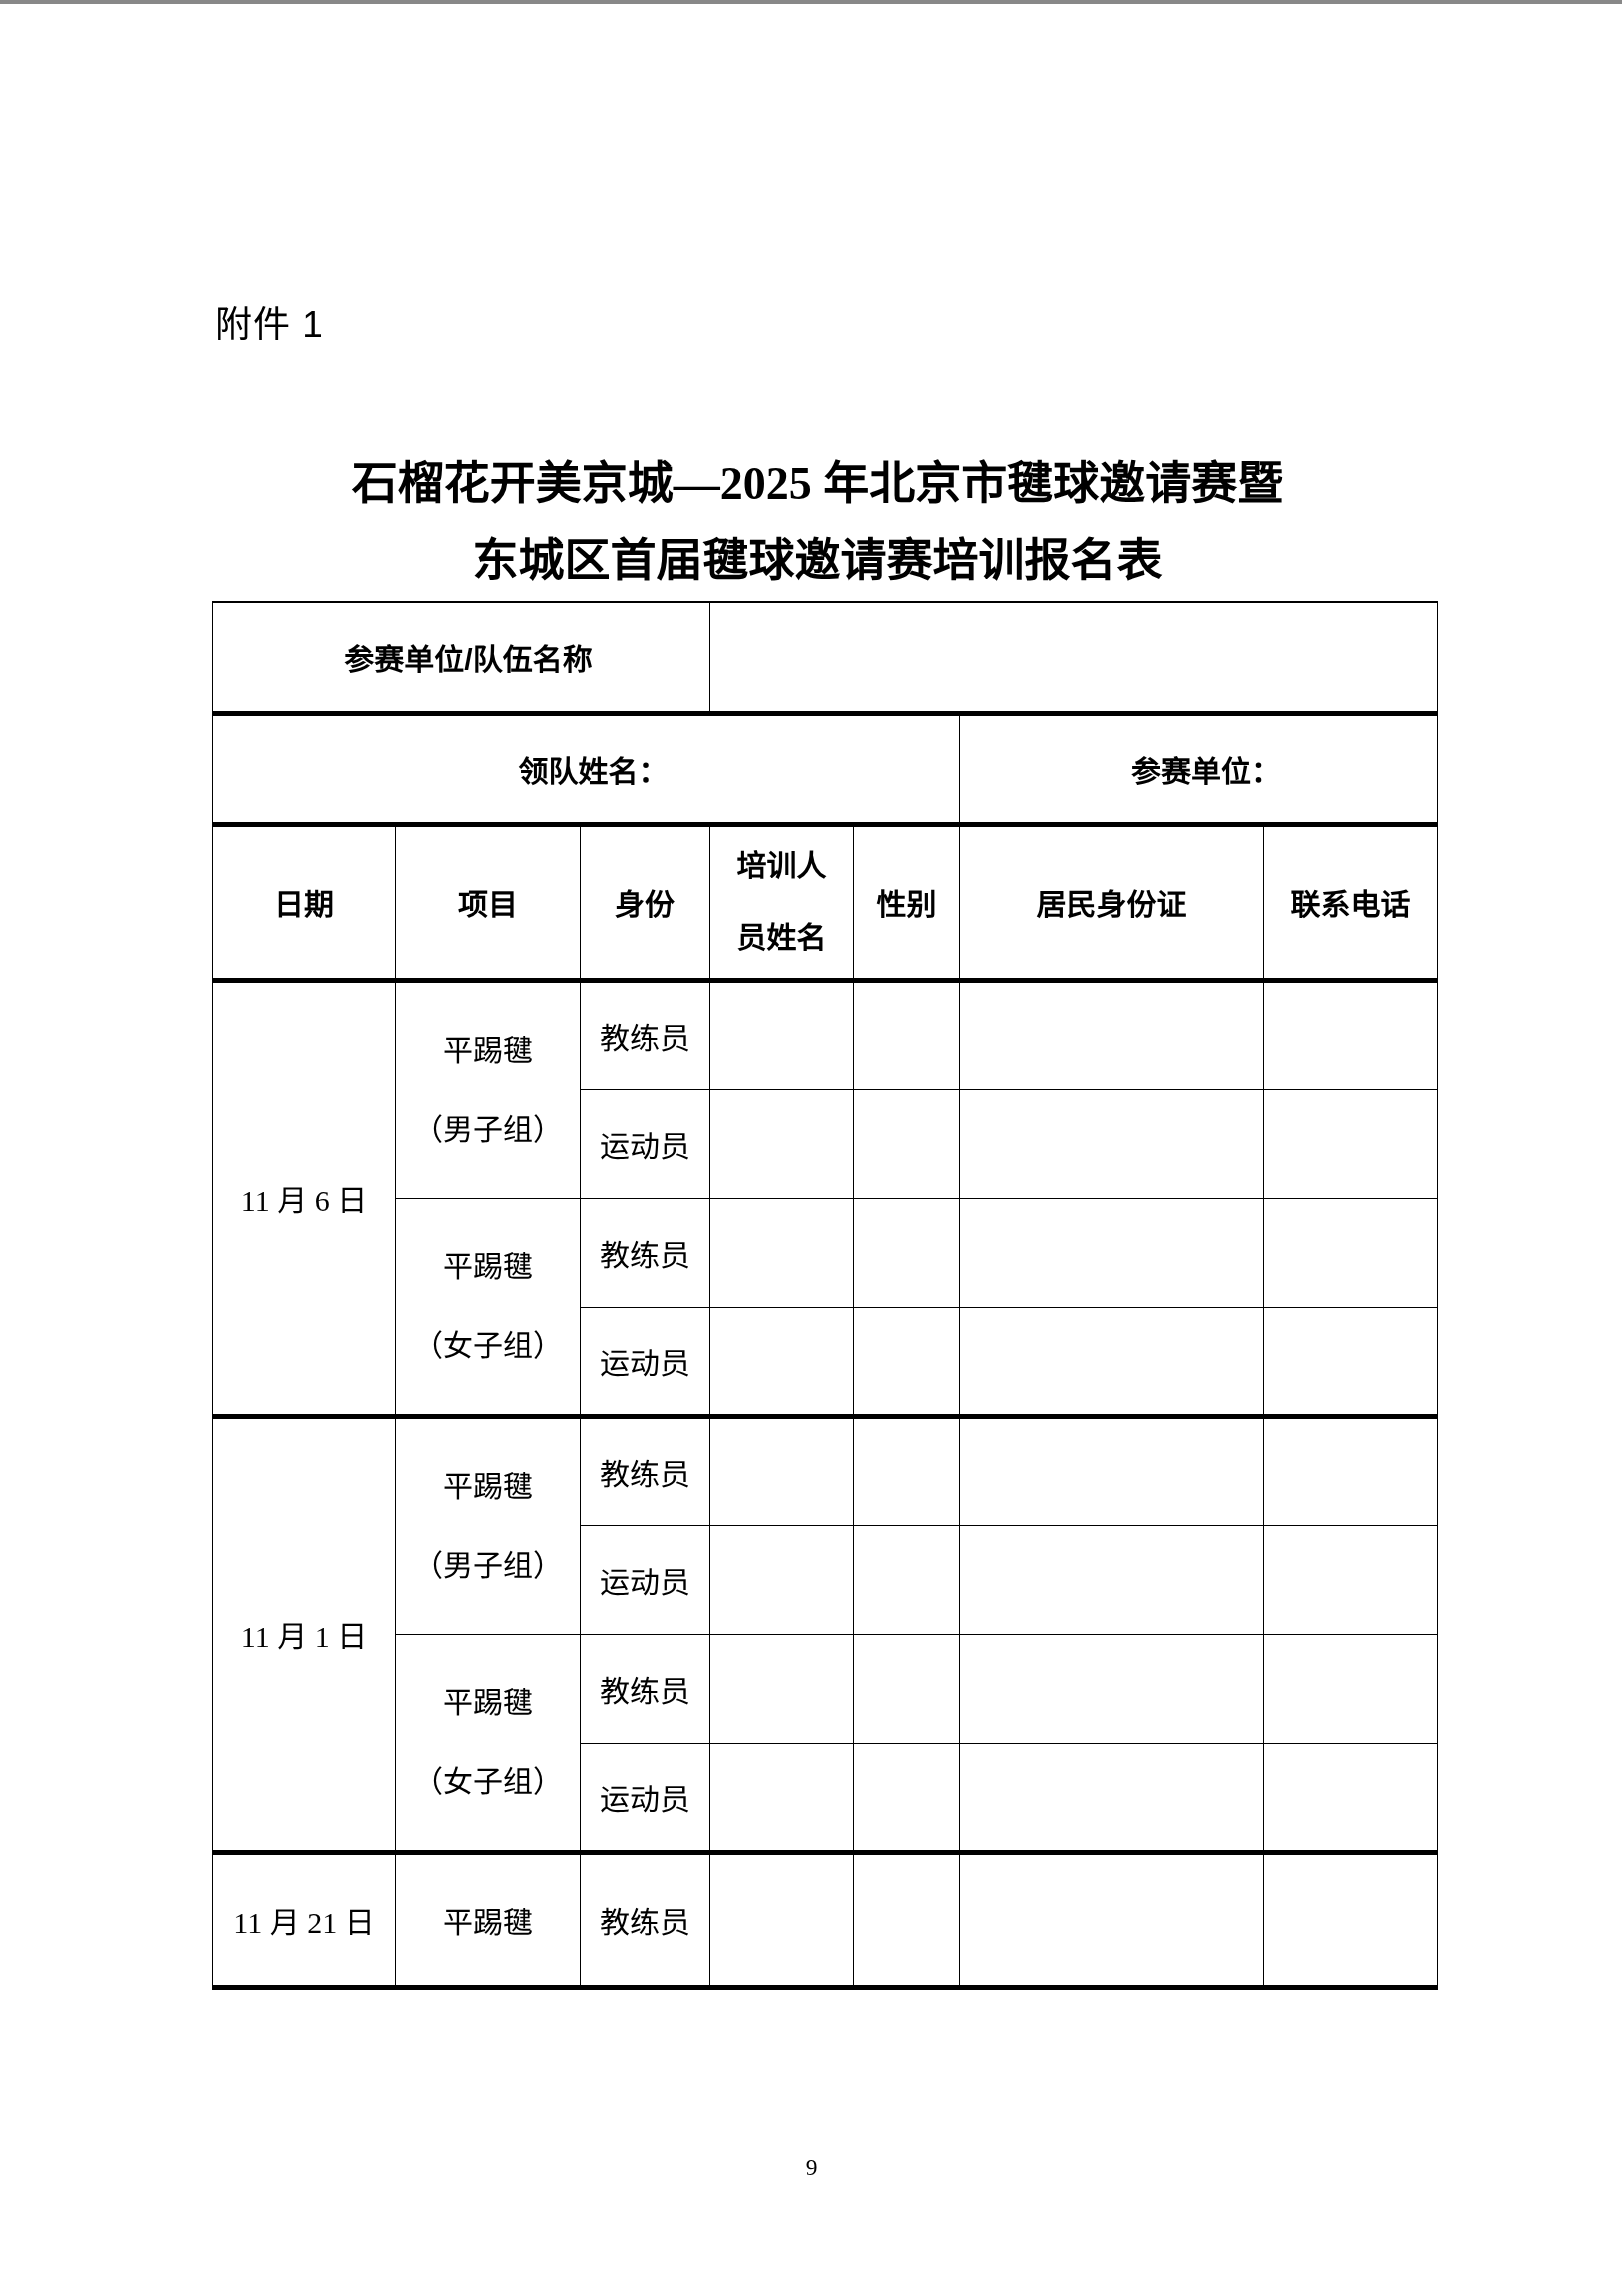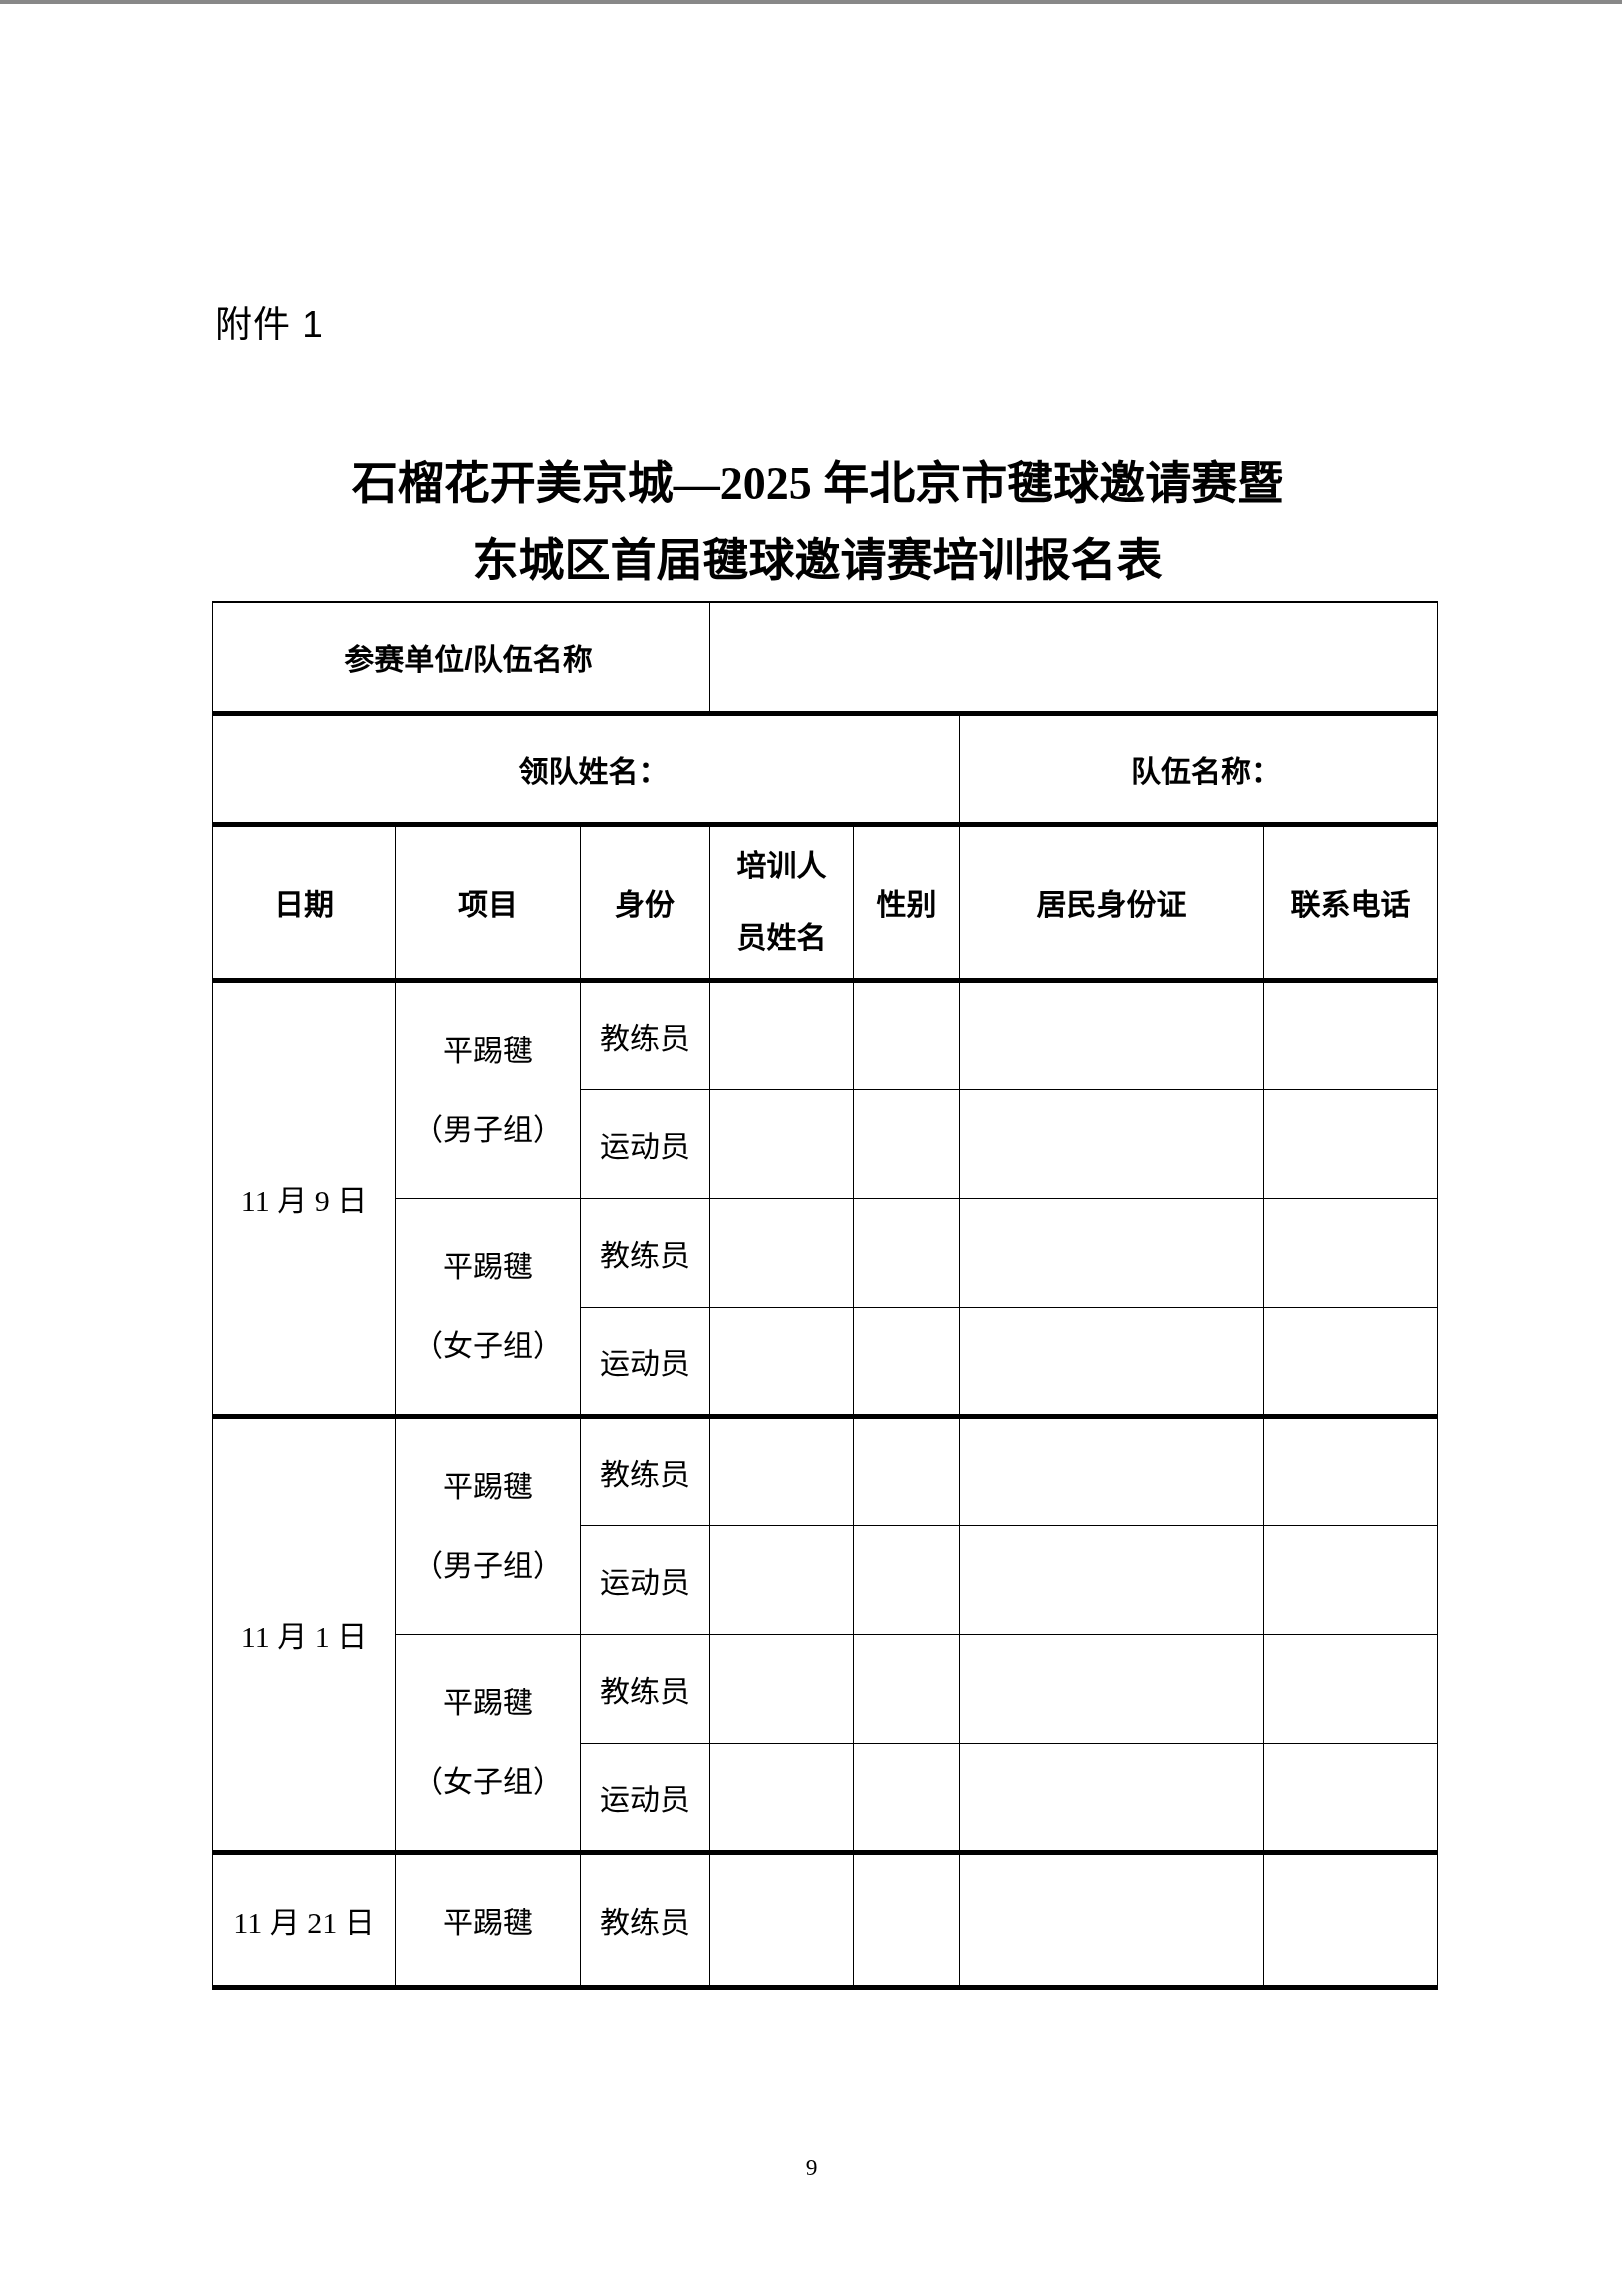--- a/index.html
+++ b/index.html
@@ -102,35 +102,35 @@
         <col style="width:304px">
       <col style="width:174px">
     </colgroup>
     <tbody>
       <tr class="r-top1">
         <td colspan="3" class="hd left-lab bb">参赛单位/队伍名称</td>
         <td colspan="4" class="bb"></td>
       </tr>
       <tr class="r-top2">
         <td colspan="5" class="hd left-lab bb">领队姓名：</td>
-        <td colspan="2" class="hd left-lab bb">队伍名称：</td>
+        <td colspan="2" class="hd left-lab bb">参赛单位：</td>
       </tr>
       <tr class="r-head">
         <td class="hd bb">日期</td>
         <td class="hd bb">项目</td>
         <td class="hd bb">身份</td>
         <td class="hd bb ml">培训人
 员姓名</td>
         <td class="hd bb">性别</td>
         <td class="hd bb">居民身份证</td>
         <td class="hd bb">联系电话</td>
       </tr>
 
       <tr class="r-sub">
-        <td rowspan="4" class="bb">11 月 9 日</td>
+        <td rowspan="4" class="bb">11 月 6 日</td>
         <td rowspan="2" class="event">平踢毽
 （男子组）</td>
         <td>教练员</td>
         <td></td>
         <td></td>
         <td></td>
         <td></td>
       </tr>
       <tr class="r-sub">
         <td>运动员</td>

